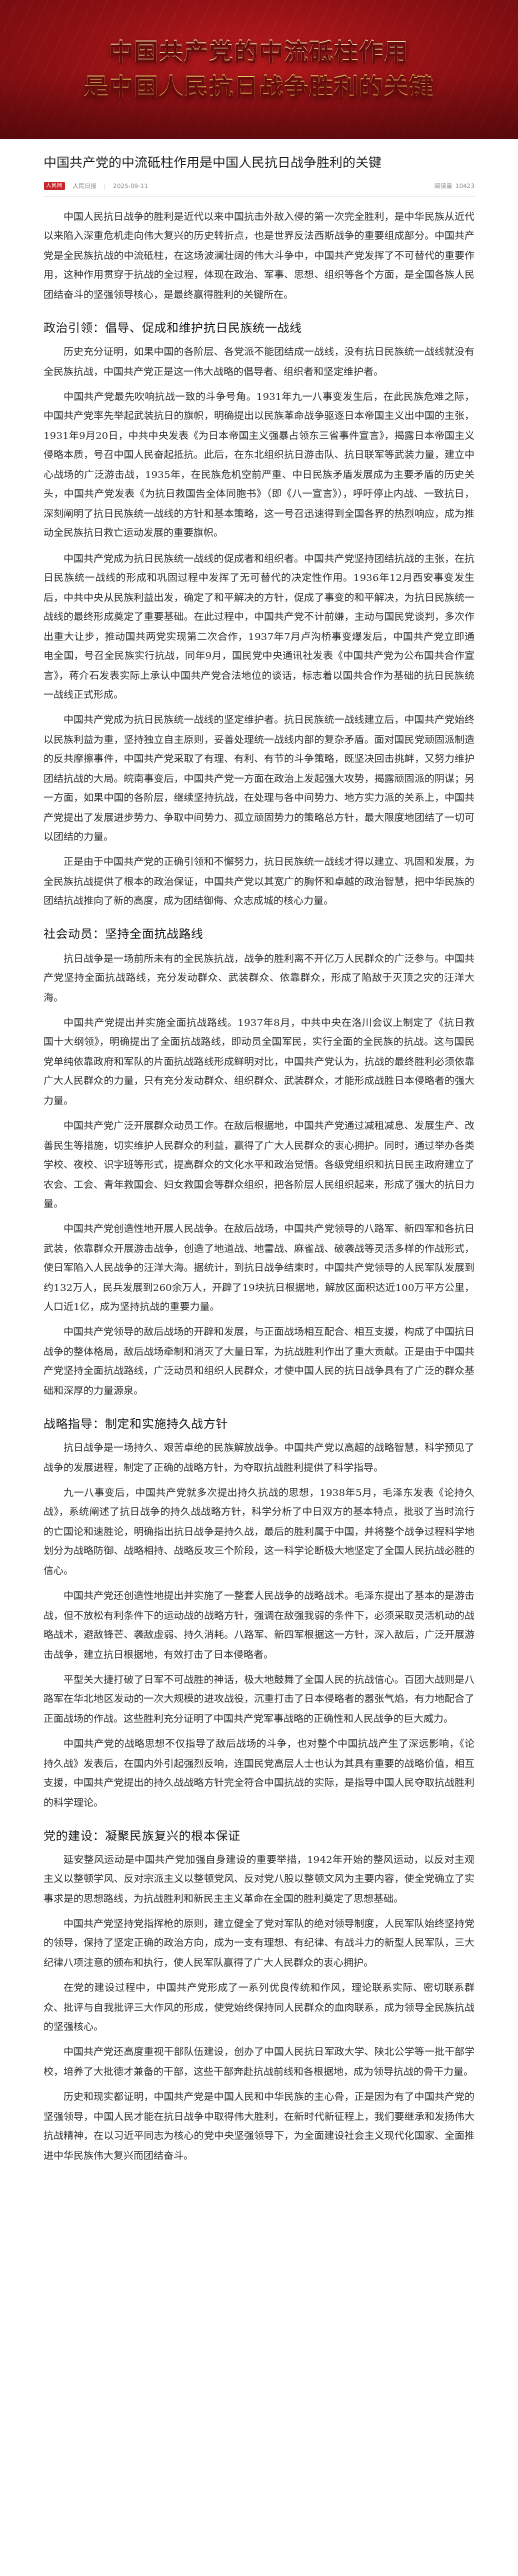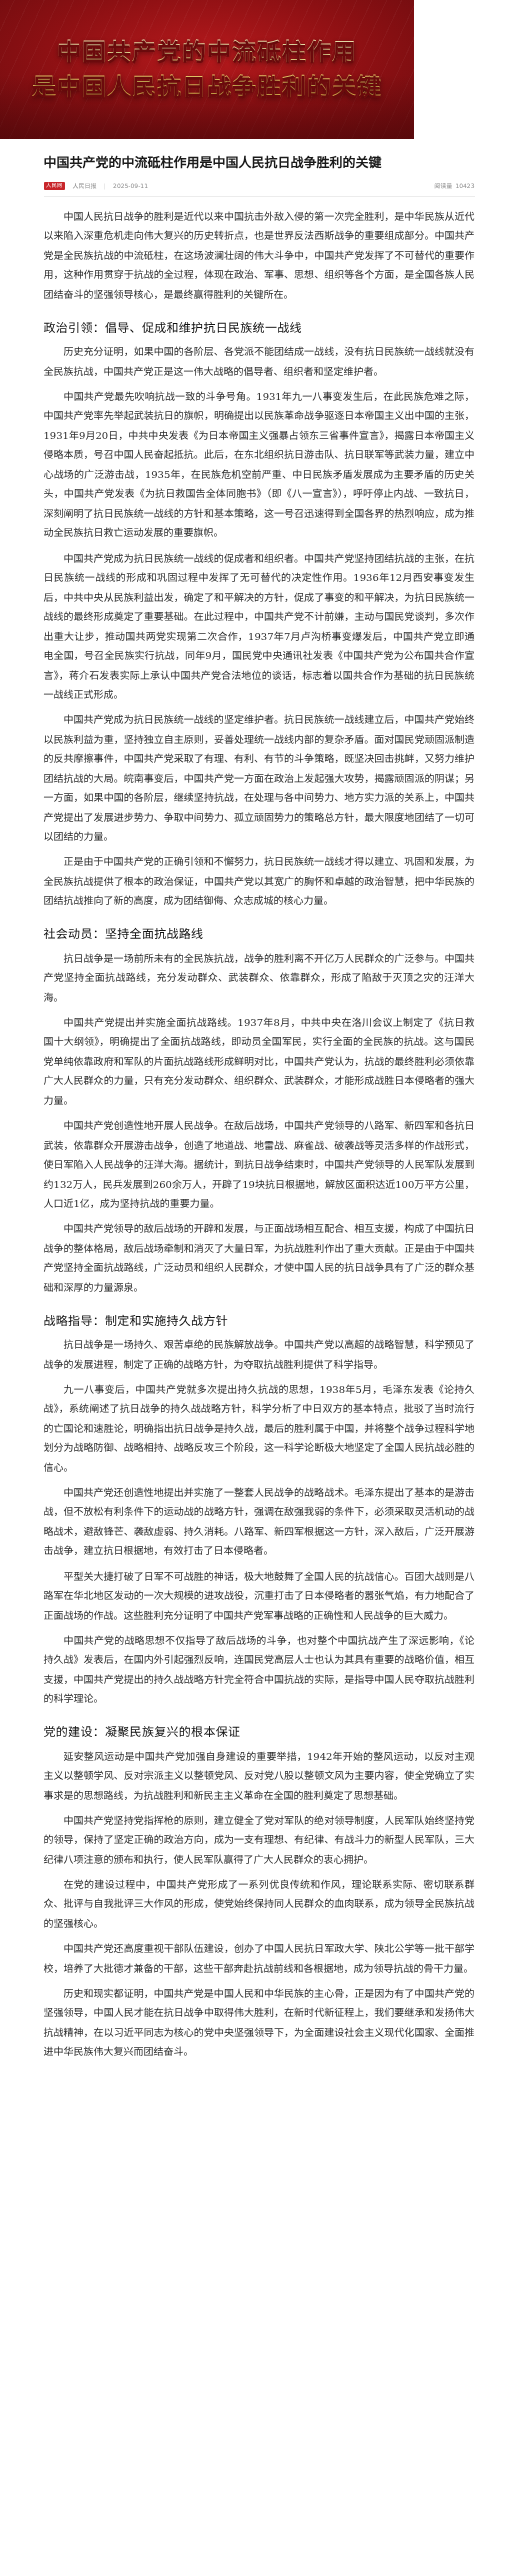--- a/index.html
+++ b/index.html
@@ -6,21 +6,21 @@
   html, body { margin: 0; padding: 0; }
   body {
     width: 518px;
     background: #ffffff;
     font-family: "DejaVu Sans", "Liberation Sans", sans-serif;
     color: #222;
   }
 
   
   .banner {
-    width: 414px;
+    width: 518px;
     height: 139px;
     background:
       radial-gradient(ellipse at 50% 40%, #b5191c 0%, #8d1013 55%, #6d0c0f 100%);
     position: relative;
     overflow: hidden;
     display: flex;
     flex-direction: column;
     align-items: center;
     justify-content: center;
   }
@@ -67,21 +67,21 @@
     justify-content: center;
   }
   .article {
     width: 431px;
     background: #fff;
   }
   .headline {
     font-family: "DejaVu Serif", "Liberation Serif", serif;
     font-size: 13px;
     line-height: 1.5;
-    font-weight: bold;
+    font-weight: normal;
     color: #1a1a1a;
     margin: 3.1px 0 8.3px 0;
   }
   .meta {
     display: flex;
     align-items: center;
     gap: 7.3px;
     font-size: 6px;
     color: #8d8d8d;
     padding-bottom: 6.2px;
@@ -158,20 +158,21 @@
       <h2 class="section-head">政治引领：倡导、促成和维护抗日民族统一战线</h2>
       <p>历史充分证明，如果中国的各阶层、各党派不能团结成一战线，没有抗日民族统一战线就没有全民族抗战，中国共产党正是这一伟大战略的倡导者、组织者和坚定维护者。</p>
       <p>中国共产党最先吹响抗战一致的斗争号角。1931年九一八事变发生后，在此民族危难之际，中国共产党率先举起武装抗日的旗帜，明确提出以民族革命战争驱逐日本帝国主义出中国的主张，1931年9月20日，中共中央发表《为日本帝国主义强暴占领东三省事件宣言》，揭露日本帝国主义侵略本质，号召中国人民奋起抵抗。此后，在东北组织抗日游击队、抗日联军等武装力量，建立中心战场的广泛游击战，1935年，在民族危机空前严重、中日民族矛盾发展成为主要矛盾的历史关头，中国共产党发表《为抗日救国告全体同胞书》（即《八一宣言》），呼吁停止内战、一致抗日，深刻阐明了抗日民族统一战线的方针和基本策略，这一号召迅速得到全国各界的热烈响应，成为推动全民族抗日救亡运动发展的重要旗帜。</p>
       <p>中国共产党成为抗日民族统一战线的促成者和组织者。中国共产党坚持团结抗战的主张，在抗日民族统一战线的形成和巩固过程中发挥了无可替代的决定性作用。1936年12月西安事变发生后，中共中央从民族利益出发，确定了和平解决的方针，促成了事变的和平解决，为抗日民族统一战线的最终形成奠定了重要基础。在此过程中，中国共产党不计前嫌，主动与国民党谈判，多次作出重大让步，推动国共两党实现第二次合作，1937年7月卢沟桥事变爆发后，中国共产党立即通电全国，号召全民族实行抗战，同年9月，国民党中央通讯社发表《中国共产党为公布国共合作宣言》，蒋介石发表实际上承认中国共产党合法地位的谈话，标志着以国共合作为基础的抗日民族统一战线正式形成。</p>
       <p>中国共产党成为抗日民族统一战线的坚定维护者。抗日民族统一战线建立后，中国共产党始终以民族利益为重，坚持独立自主原则，妥善处理统一战线内部的复杂矛盾。面对国民党顽固派制造的反共摩擦事件，中国共产党采取了有理、有利、有节的斗争策略，既坚决回击挑衅，又努力维护团结抗战的大局。皖南事变后，中国共产党一方面在政治上发起强大攻势，揭露顽固派的阴谋；另一方面，如果中国的各阶层，继续坚持抗战，在处理与各中间势力、地方实力派的关系上，中国共产党提出了发展进步势力、争取中间势力、孤立顽固势力的策略总方针，最大限度地团结了一切可以团结的力量。</p>
       <p>正是由于中国共产党的正确引领和不懈努力，抗日民族统一战线才得以建立、巩固和发展，为全民族抗战提供了根本的政治保证，中国共产党以其宽广的胸怀和卓越的政治智慧，把中华民族的团结抗战推向了新的高度，成为团结御侮、众志成城的核心力量。</p>
 
       <h2 class="section-head">社会动员：坚持全面抗战路线</h2>
       <p>抗日战争是一场前所未有的全民族抗战，战争的胜利离不开亿万人民群众的广泛参与。中国共产党坚持全面抗战路线，充分发动群众、武装群众、依靠群众，形成了陷敌于灭顶之灾的汪洋大海。</p>
       <p>中国共产党提出并实施全面抗战路线。1937年8月，中共中央在洛川会议上制定了《抗日救国十大纲领》，明确提出了全面抗战路线，即动员全国军民，实行全面的全民族的抗战。这与国民党单纯依靠政府和军队的片面抗战路线形成鲜明对比，中国共产党认为，抗战的最终胜利必须依靠广大人民群众的力量，只有充分发动群众、组织群众、武装群众，才能形成战胜日本侵略者的强大力量。</p>
+      <p>中国共产党广泛开展群众动员工作。在敌后根据地，中国共产党通过减租减息、发展生产、改善民生等措施，切实维护人民群众的利益，赢得了广大人民群众的衷心拥护。同时，通过举办各类学校、夜校、识字班等形式，提高群众的文化水平和政治觉悟。各级党组织和抗日民主政府建立了农会、工会、青年救国会、妇女救国会等群众组织，把各阶层人民组织起来，形成了强大的抗日力量。</p>
       <p>中国共产党创造性地开展人民战争。在敌后战场，中国共产党领导的八路军、新四军和各抗日武装，依靠群众开展游击战争，创造了地道战、地雷战、麻雀战、破袭战等灵活多样的作战形式，使日军陷入人民战争的汪洋大海。据统计，到抗日战争结束时，中国共产党领导的人民军队发展到约132万人，民兵发展到260余万人，开辟了19块抗日根据地，解放区面积达近100万平方公里，人口近1亿，成为坚持抗战的重要力量。</p>
       <p>中国共产党领导的敌后战场的开辟和发展，与正面战场相互配合、相互支援，构成了中国抗日战争的整体格局，敌后战场牵制和消灭了大量日军，为抗战胜利作出了重大贡献。正是由于中国共产党坚持全面抗战路线，广泛动员和组织人民群众，才使中国人民的抗日战争具有了广泛的群众基础和深厚的力量源泉。</p>
 
       <h2 class="section-head">战略指导：制定和实施持久战方针</h2>
       <p>抗日战争是一场持久、艰苦卓绝的民族解放战争。中国共产党以高超的战略智慧，科学预见了战争的发展进程，制定了正确的战略方针，为夺取抗战胜利提供了科学指导。</p>
       <p>九一八事变后，中国共产党就多次提出持久抗战的思想，1938年5月，毛泽东发表《论持久战》，系统阐述了抗日战争的持久战战略方针，科学分析了中日双方的基本特点，批驳了当时流行的亡国论和速胜论，明确指出抗日战争是持久战，最后的胜利属于中国，并将整个战争过程科学地划分为战略防御、战略相持、战略反攻三个阶段，这一科学论断极大地坚定了全国人民抗战必胜的信心。</p>
       <p>中国共产党还创造性地提出并实施了一整套人民战争的战略战术。毛泽东提出了基本的是游击战，但不放松有利条件下的运动战的战略方针，强调在敌强我弱的条件下，必须采取灵活机动的战略战术，避敌锋芒、袭敌虚弱、持久消耗。八路军、新四军根据这一方针，深入敌后，广泛开展游击战争，建立抗日根据地，有效打击了日本侵略者。</p>
       <p>平型关大捷打破了日军不可战胜的神话，极大地鼓舞了全国人民的抗战信心。百团大战则是八路军在华北地区发动的一次大规模的进攻战役，沉重打击了日本侵略者的嚣张气焰，有力地配合了正面战场的作战。这些胜利充分证明了中国共产党军事战略的正确性和人民战争的巨大威力。</p>
       <p>中国共产党的战略思想不仅指导了敌后战场的斗争，也对整个中国抗战产生了深远影响，《论持久战》发表后，在国内外引起强烈反响，连国民党高层人士也认为其具有重要的战略价值，相互支援，中国共产党提出的持久战战略方针完全符合中国抗战的实际，是指导中国人民夺取抗战胜利的科学理论。</p>
 

